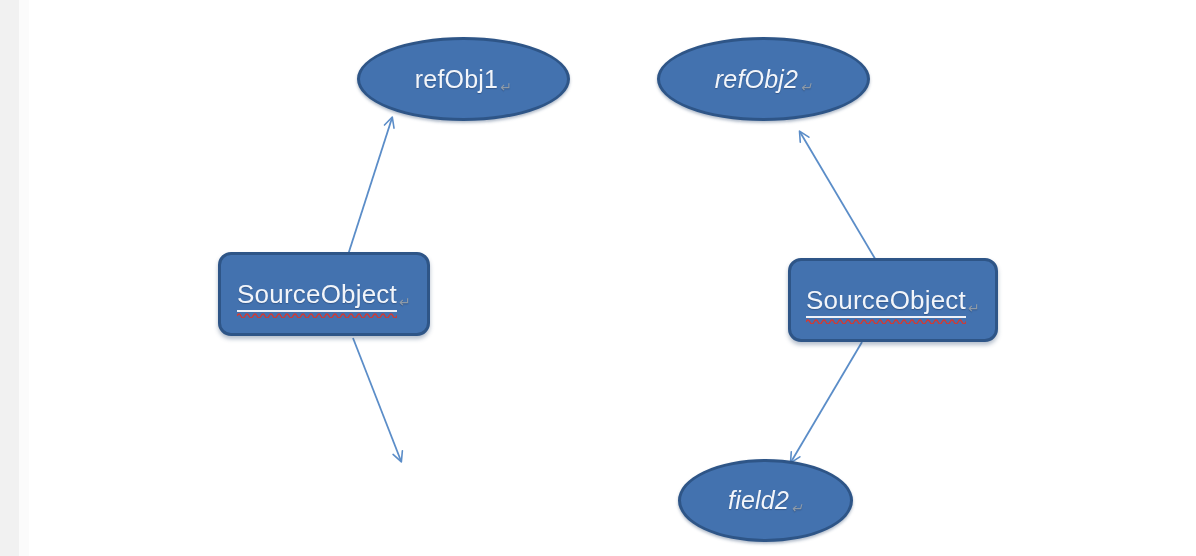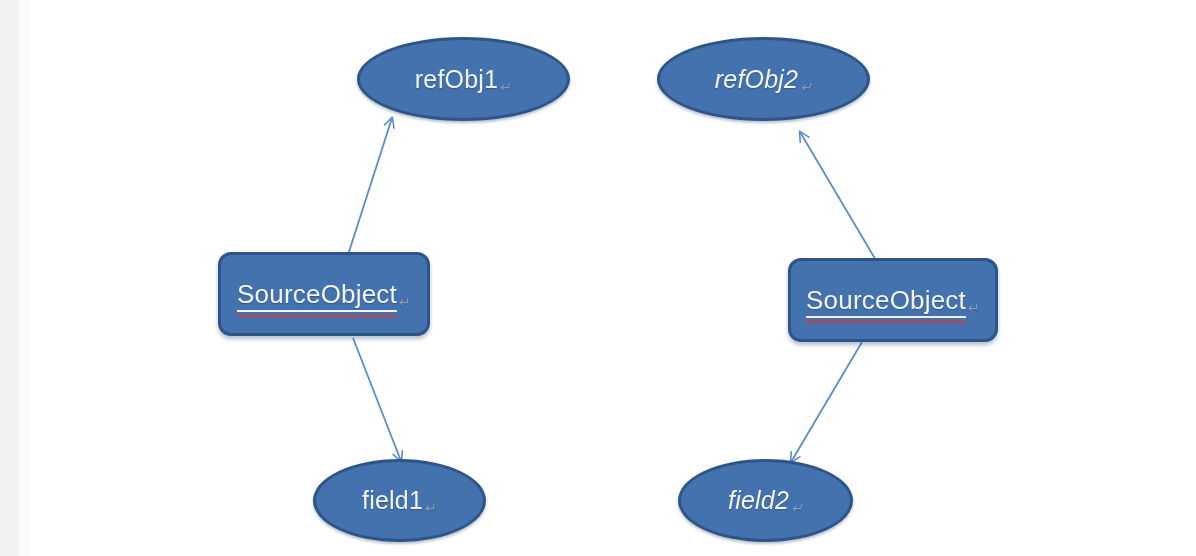--- a/index.html
+++ b/index.html
@@ -177,25 +177,20 @@
           <path d="M0,4 Q2,0 4,4 T8,4 T12,4 T16,4 T20,4 T24,4 T28,4 T32,4 T36,4 T40,4
                    T44,4 T48,4 T52,4 T56,4 T60,4 T64,4 T68,4 T72,4 T76,4 T80,4 T84,4
                    T88,4 T92,4 T96,4 T100,4 T104,4 T108,4 T112,4 T116,4 T120,4 T124,4
                    T128,4 T132,4 T136,4 T140,4 T144,4 T148,4 T152,4 T156,4 T160,4
                    T164,4 T168,4 T172,4 T176,4 T180,4 T184,4 T188,4 T192,4 T196,4 T200,4" fill="none" stroke="#d33a33" stroke-width="1.4"></path>
         </svg>
       </span>
     </span>
   </div>
 
-  <div class="node ellipse" style="left:313px; top:459px; width:173px; height:83px;">
-    <span class="node-label">
-      <span>field1</span><span class="ret-mark">↵</span>
-    </span>
-  </div>
 
   <div class="node ellipse" style="left:678px; top:459px; width:175px; height:83px;font-style:italic;">
     <span class="node-label">
       <span>field2</span><span class="ret-mark">↵</span>
     </span>
   </div>
 
 </div>
 
 </body></html>

